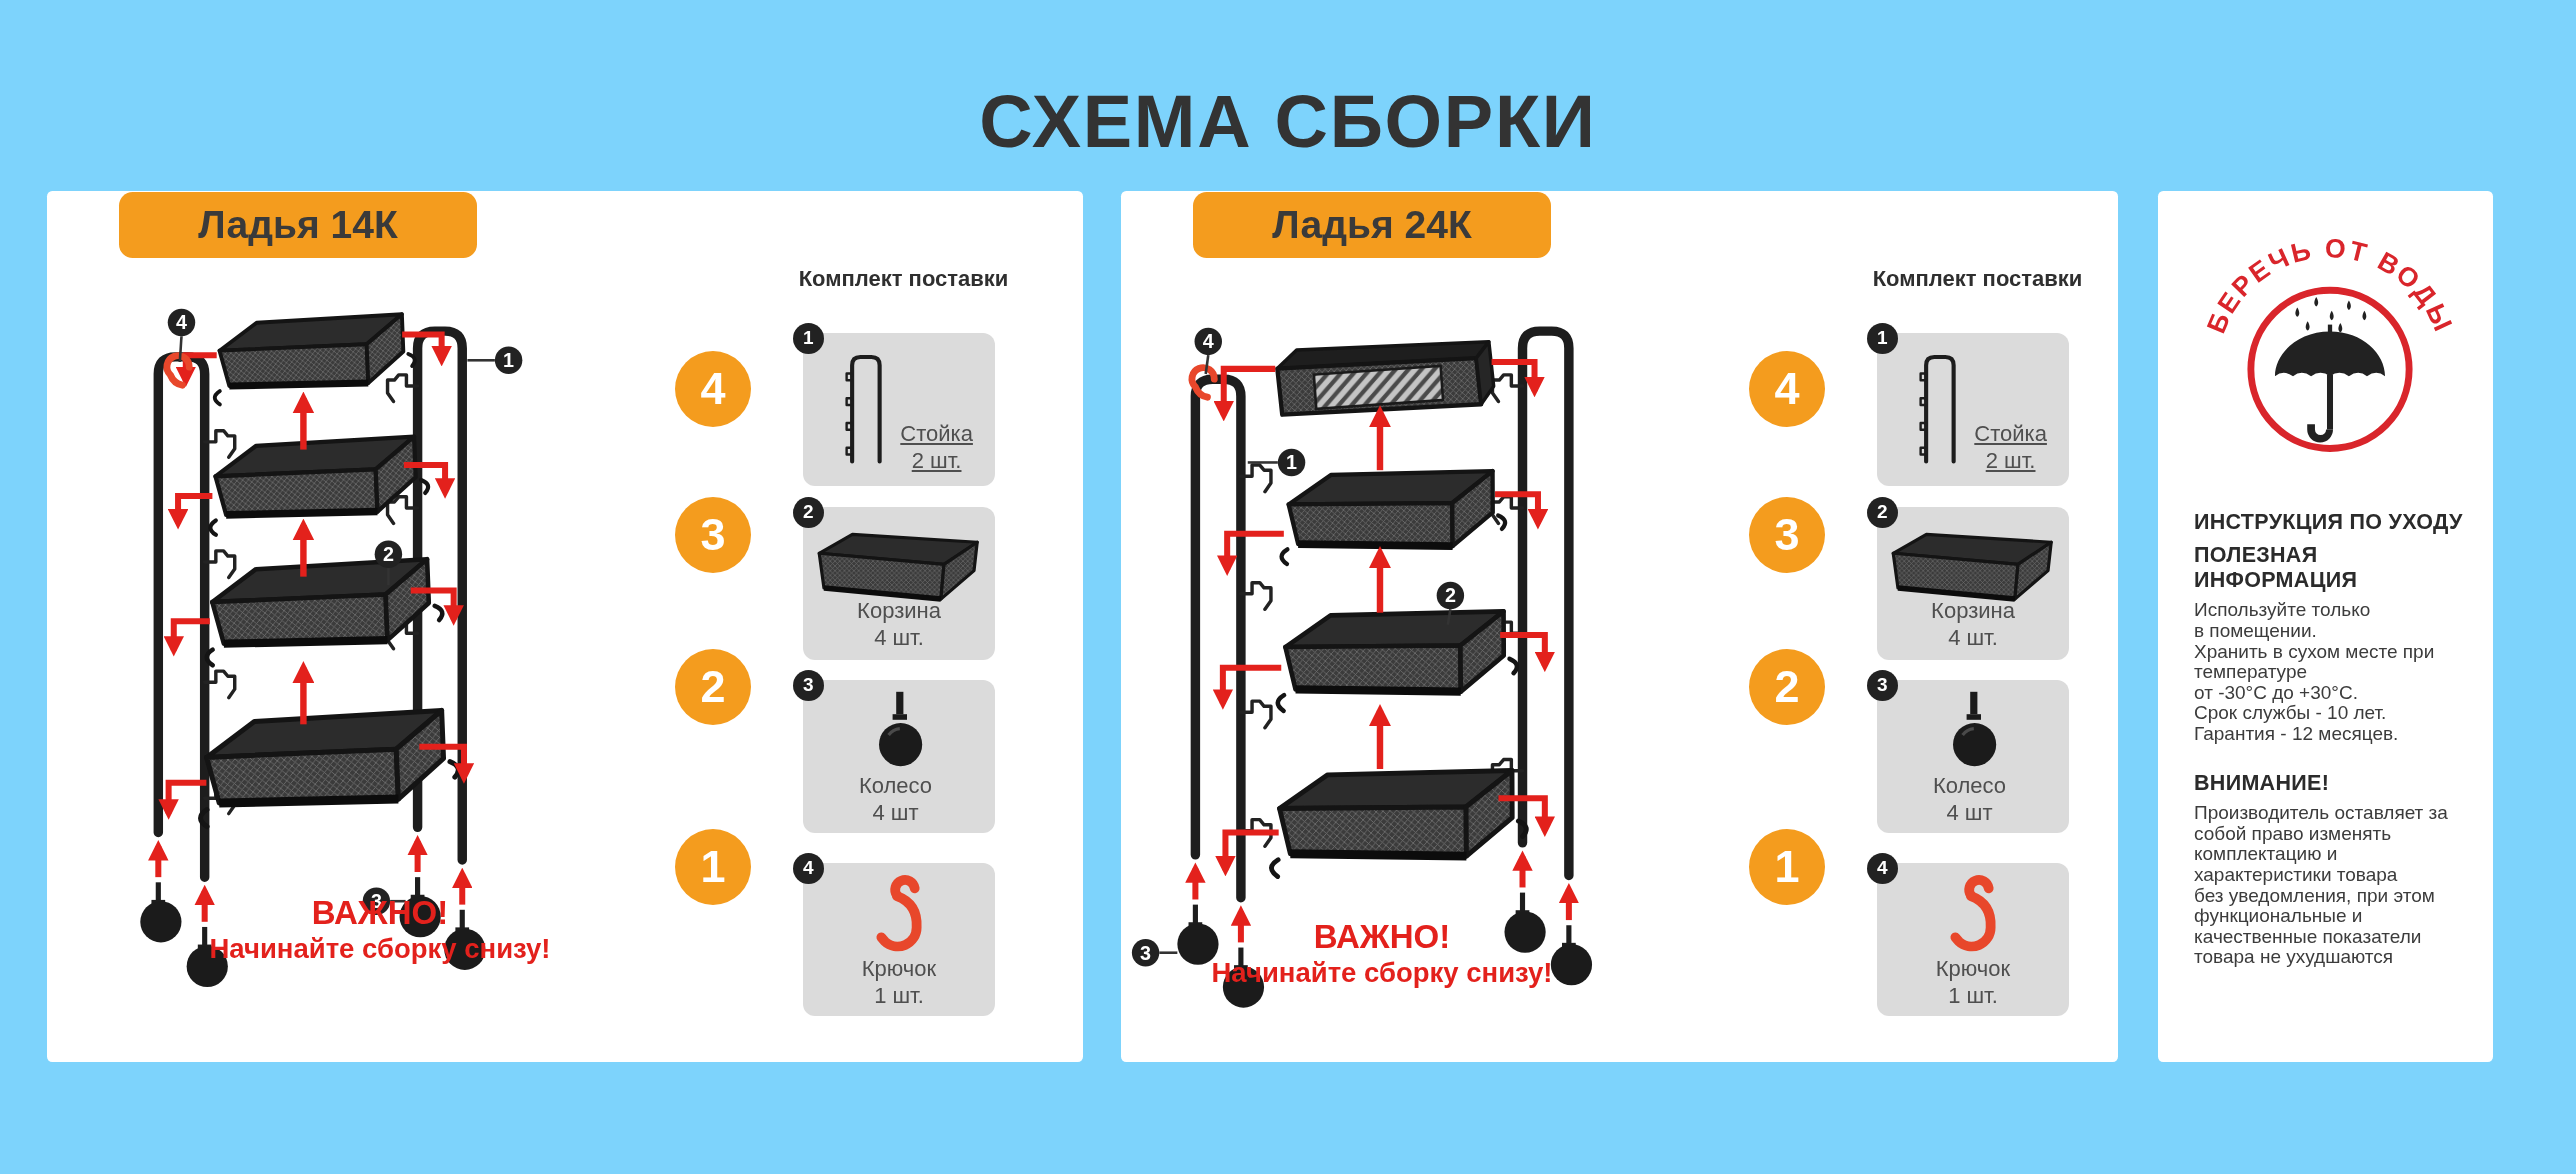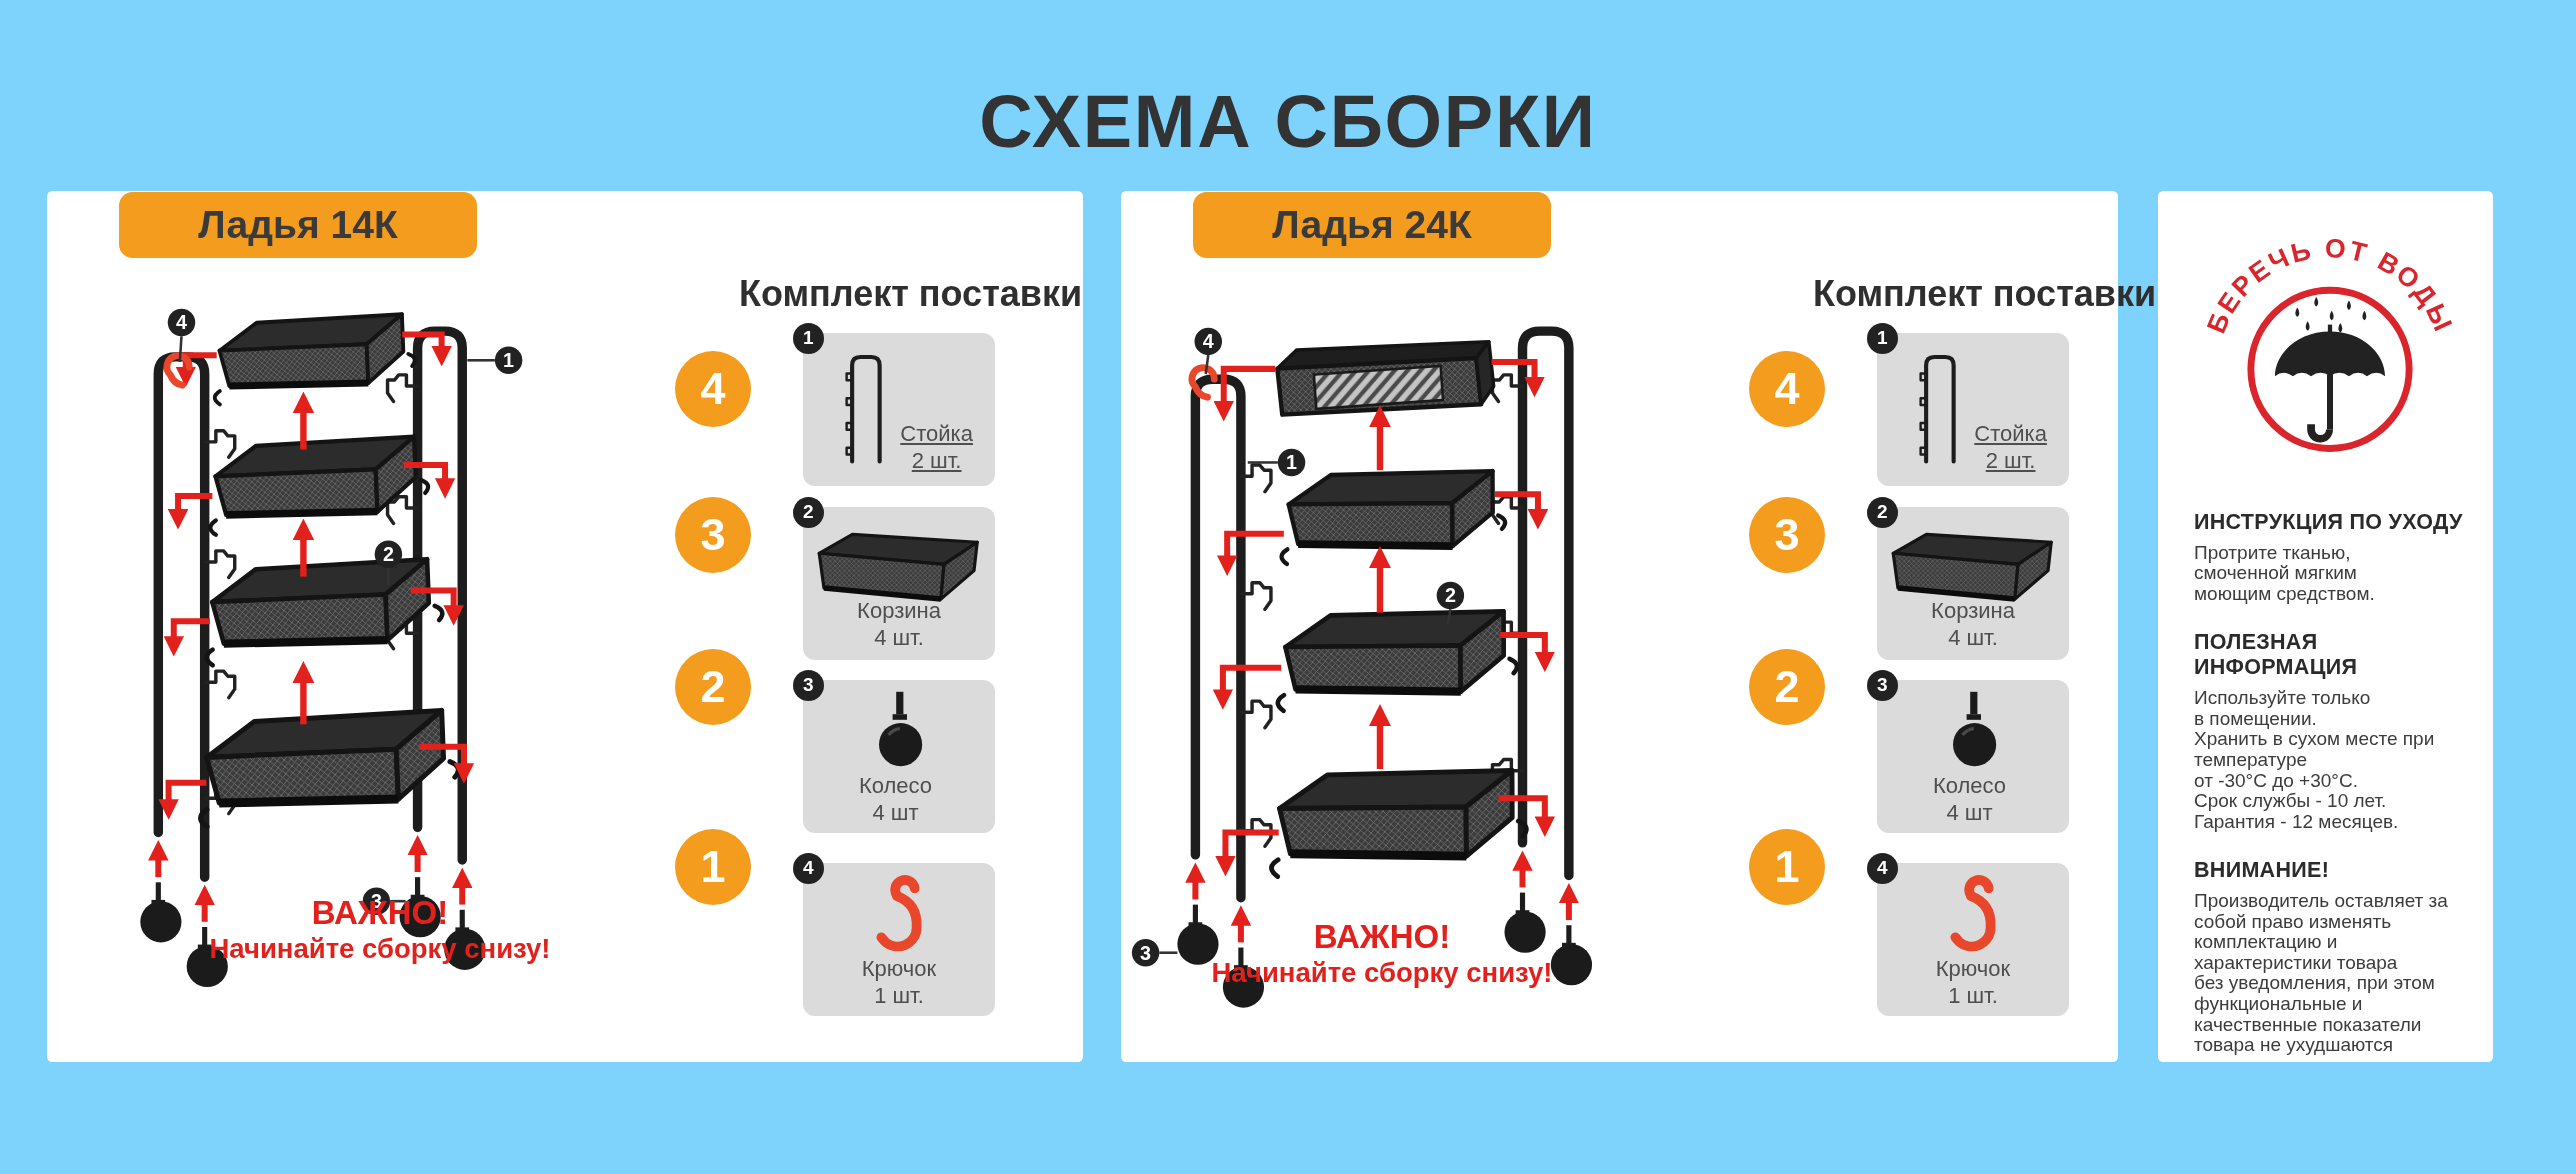--- a/index.html
+++ b/index.html
@@ -13,22 +13,22 @@
   .panel.care{left:2158px;width:335px;}
   .badge{position:absolute;left:72px;top:0.9px;width:358px;height:66px;border-radius:13.7px;
          background:#F49C1E;display:flex;align-items:center;justify-content:center;
          font-size:39px;font-weight:bold;color:#3A3A3A;}
   .diagram{position:absolute;left:10.3px;top:92px;width:601px;height:747px;}
   .warning{position:absolute;width:382px;text-align:center;color:#E3211C;font-weight:bold;}
   .p0 .warning{left:142px;top:702px;}
   .p1 .warning{left:70px;top:726px;}
   .warning .w1{font-size:33px;line-height:39px;}
   .warning .w2{font-size:27.5px;line-height:33px;}
-  .kit-title{position:absolute;left:654px;top:70px;width:395px;margin:12px;text-align:center;
-             font-size:36px;font-weight:bold;color:#2F2F2F;}
+  .kit-title{position:absolute;left:654px;top:70px;width:395px;margin:5px;text-align:center;
+             font-size:22px;font-weight:bold;color:#2F2F2F;}
   .stepnum{position:absolute;left:628px;width:76px;height:76px;border-radius:50%;background:#F49C1E;
            color:#fff;font-size:45px;font-weight:bold;display:flex;align-items:center;justify-content:center;}
   .st0{top:160px;} .st1{top:306px;} .st2{top:458px;} .st3{top:638px;}
   .part-card{position:absolute;left:756px;width:192px;height:153px;background:#DBDBDB;border-radius:12px;}
   .ct0{top:142px;} .ct1{top:316px;} .ct2{top:489px;} .ct3{top:672px;}
   .part-badge{position:absolute;left:-10.3px;top:-10.3px;width:31px;height:31px;border-radius:50%;
               background:#222;color:#fff;font-size:19px;font-weight:bold;
               display:flex;align-items:center;justify-content:center;}
   .part-icon{position:absolute;}
   .part-label{position:absolute;text-align:center;font-size:22px;line-height:27px;color:#4F4F4F;}
@@ -417,23 +417,20 @@
             </g>
           </g>
         </g>
         <text class="arc-text">
           <textPath href="#arcT" startOffset="50%" text-anchor="middle">БЕРЕЧЬ ОТ ВОДЫ</textPath>
         </text>
       </svg>
     </div>
     <div class="care-secs">
       <h3>ИНСТРУКЦИЯ ПО УХОДУ</h3>
-      <p>Протрите тканью,
-смоченной мягким
-моющим средством.</p>
       <h3>ПОЛЕЗНАЯ ИНФОРМАЦИЯ</h3>
       <p>Используйте только
 в помещении.
 Хранить в сухом месте при
 температуре
 от -30°С до +30°С.
 Срок службы - 10 лет.
 Гарантия - 12 месяцев.</p>
       <h3>ВНИМАНИЕ!</h3>
       <p>Производитель оставляет за

